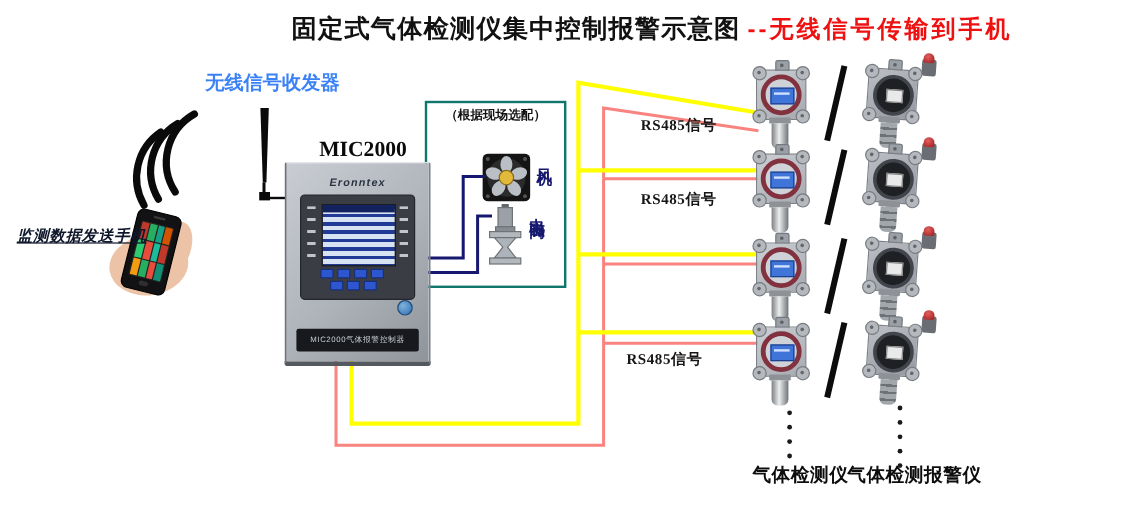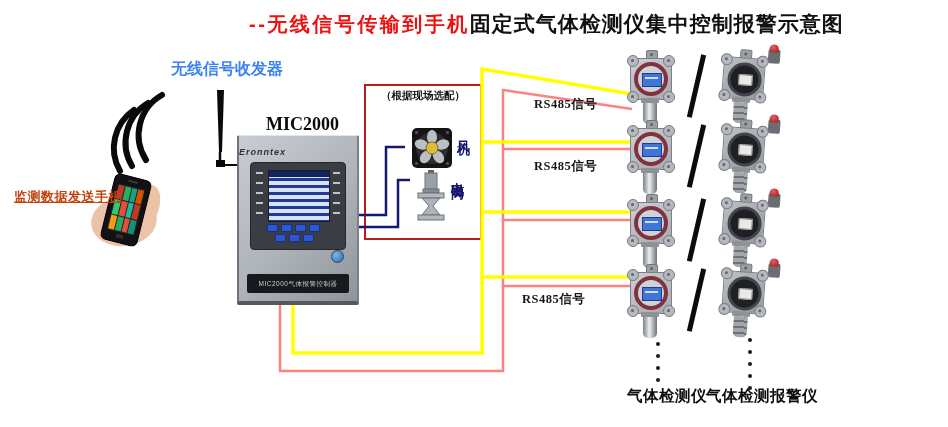--- a/index.html
+++ b/index.html
@@ -34,41 +34,41 @@
   #phone-speaker{position:absolute;left:13px;top:3px;width:10px;height:2px;background:#3a3a3a;border-radius:1px;}
   #phone-home{position:absolute;left:14px;top:58px;width:8px;height:4px;background:#2e2e33;border-radius:2px;}
 
   
   #mic-label{position:absolute;left:266px;top:114px;font-family:"Liberation Serif",serif;font-weight:bold;
              font-size:18px;color:#0a0a0a;z-index:4;}
   #controller{position:absolute;left:237px;top:135px;width:118px;height:165px;z-index:4;
               background:linear-gradient(135deg,#c9cdd3 0%,#aeb3b9 55%,#8f949b 100%);
               border-top:1px solid #e2e5e9;border-left:2px solid #6e737b;
               border-right:2px solid #7d828a;border-bottom:4px solid #54585f;border-radius:2px;}
-  #ctrl-brand{position:absolute;left:0;top:11px;width:100%;text-align:left;font-style:italic;font-weight:bold;
+  #ctrl-brand{position:absolute;left:0;top:11px;width:100%;text-align:center;font-style:italic;font-weight:bold;
               font-size:9px;letter-spacing:1px;color:#2b3240;}
   #ctrl-panel{position:absolute;left:11px;top:26px;width:94px;height:86px;background:#3a3d43;
               border:1px solid #24262b;border-radius:4px;}
   #ctrl-screen{position:absolute;left:17px;top:7px;width:60px;height:50px;border:1px solid #1a1c22;
                background:repeating-linear-gradient(180deg,#203a96 0 3px,#d7e3f2 3px 7px);}
   #ctrl-screen .hdr{position:absolute;left:0;top:0;width:100%;height:6px;background:#12225f;}
   .ctrl-marks{position:absolute;top:9px;width:7px;height:46px;opacity:.85;
               background:repeating-linear-gradient(180deg,#d9dde2 0 2px,transparent 2px 10px);}
   #ctrl-marks-left{left:5px;} #ctrl-marks-right{left:82px;}
   .btnrow{position:absolute;display:flex;gap:3px;}
   .btnrow i{display:block;width:9px;height:6px;background:#2e57cf;border-radius:1px;border:1px solid #17307f;}
   #btnrow1{left:16px;top:61px;} #btnrow2{left:24px;top:71px;}
   #ctrl-badge{position:absolute;left:92px;top:114px;width:11px;height:11px;border-radius:50%;
               background:radial-gradient(circle at 35% 35%,#7fb3dd,#2f6db0);border:1px solid #1c4a7a;}
   #ctrl-nameplate{position:absolute;left:8px;top:138px;width:102px;height:19px;background:#17191d;border-radius:2px;
                   color:#c9ced4;font-size:6.5px;line-height:19px;text-align:center;letter-spacing:.5px;
                   overflow:hidden;white-space:nowrap;}
 
   
-  #optional-box{position:absolute;left:364px;top:84px;width:114px;height:152px;border:2px solid #b91c1c;z-index:2;}
+  #optional-box{position:absolute;left:354px;top:84px;width:114px;height:152px;border:2px solid #0f766e;z-index:2;}
   #optional-title{position:absolute;left:0;top:3px;width:100%;text-align:center;font-weight:bold;font-size:10.5px;
                   color:#111;white-space:nowrap;}
   .vlabel{writing-mode:vertical-rl;text-orientation:upright;font-weight:bold;font-size:13px;color:#15186e;
           letter-spacing:2px;position:absolute;}
   #fan-icon{position:absolute;left:46px;top:42px;}
   #fan-label{left:88px;top:44px;}
   #valve-icon{position:absolute;left:48px;top:84px;}
   #valve-label{left:82px;top:86px;}
 
   
@@ -115,22 +115,22 @@
 
   .col-label{position:absolute;top:386px;font-weight:bold;font-size:15.5px;color:#0d0d0d;z-index:4;letter-spacing:.5px;}
   #col-label-left{left:627px;} #col-label-right{left:706px;}
 </style>
 </head>
 <body>
 
 <div id="stage">
 
   <div id="title-row">
+    <span id="title-main">固定式气体检测仪集中控制报警示意图</span>
     <span id="title-suffix" style="color: rgb(238, 17, 17);">--无线信号传输到手机</span>
-    <span id="title-main">固定式气体检测仪集中控制报警示意图</span>
   </div>
 
   <div id="optional-box">
     <div id="optional-title">（根据现场选配）</div>
     <svg id="fan-icon" width="40" height="40" viewBox="0 0 40 40">
       <rect width="40" height="40" rx="5" fill="#141414"></rect>
       <circle cx="4.5" cy="4.5" r="1.6" fill="#555"></circle>
         <circle cx="35.5" cy="4.5" r="1.6" fill="#555"></circle>
       <circle cx="4.5" cy="35.5" r="1.6" fill="#555"></circle>
         <circle cx="35.5" cy="35.5" r="1.6" fill="#555"></circle>
@@ -200,21 +200,21 @@
         <span></span>
           <span></span>
           <span></span>
           <span></span>
           <span></span>
           <span></span>
       </div>
       <div id="phone-home"></div>
     </div>
   </div>
-  <div id="phone-caption" style="color: #c2410c;">监测数据发送手机</div>
+  <div id="phone-caption" style="color: #0f172a; font-style: italic;">监测数据发送手机</div>
 
   <div id="mic-label">MIC2000</div>
   <div id="controller">
     <div id="ctrl-brand">Eronntex</div>
     <div id="ctrl-panel">
       <div class="ctrl-marks" id="ctrl-marks-left"></div>
       <div id="ctrl-screen">
           <div class="hdr"></div>
         </div>
       <div class="ctrl-marks" id="ctrl-marks-right"></div>

